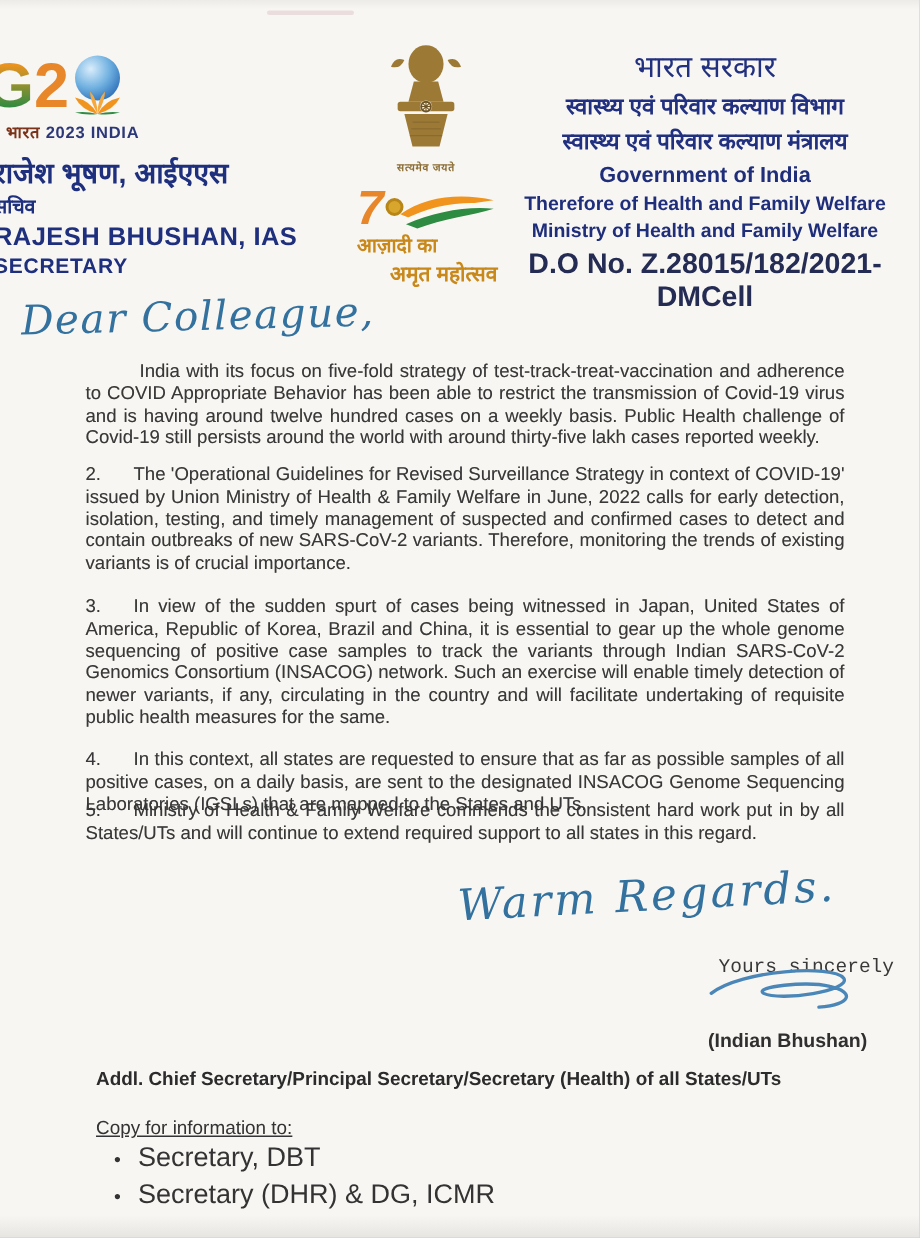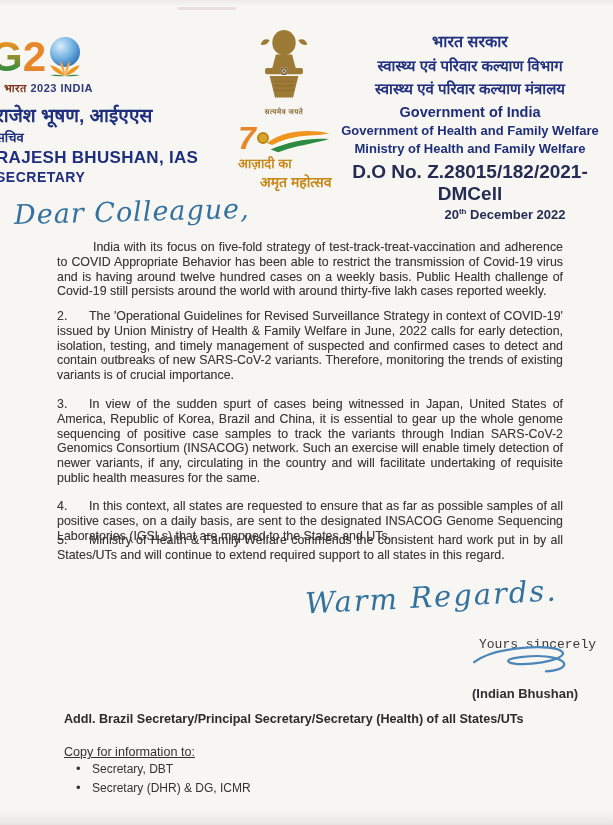--- a/index.html
+++ b/index.html
@@ -44,21 +44,21 @@
   .amrit { position:absolute; left:238px; top:124px; width:115px; }
   .amrit-top { display:flex; align-items:flex-start; height:30px; }
   .amrit-7 { font-size:32px; line-height:.9; font-weight:bold; color:#e8872a; font-style:italic; }
   .amrit-disc { width:12px; height:12px; border-radius:50%; background:#d8a62c; border:2px solid #b88617; margin:8px 0 0 1px; }
   .amrit-flag { margin:4px 0 0 -4px; }
   .amrit-l1 { font-size:13px; font-weight:bold; color:#c8881a; margin-top:0px; }
   .amrit-l2 { font-size:14px; font-weight:bold; color:#c8881a; margin-left:22px; }
 
   
   .ministry { position:absolute; left:330px; top:30px; width:280px; text-align:center; }
-  .ministry .h1 { font-size:16px; font-weight:bold; color:#21307f; }
+  .ministry .h1 { font-size:20px; font-weight:normal; color:#21307f; }
   .ministry .h2, .ministry .h3 { font-size:15px; font-weight:bold; color:#21307f; margin-top:3px; }
   .ministry .e1 { font-size:14.5px; font-weight:bold; color:#1f2e7a; margin-top:6px; }
   .ministry .e2, .ministry .e3 { font-size:13px; font-weight:bold; color:#1f2e7a; margin-top:3px; }
   .ministry .do { font-size:19px; font-weight:bold; color:#242c54; margin-top:5px; }
   .ministry .date { font-size:13px; font-weight:bold; color:#242c54; margin-top:2px; padding-left:70px; }
   .ministry .date sup { font-size:8px; }
 
   
   .salutation { position:absolute; left:14px; top:196px;
     font-family:"DejaVu Serif", serif; font-style:italic;
@@ -74,21 +74,21 @@
   .warm { position:absolute; left:305px; top:580px;
     font-family:"DejaVu Serif", serif; font-style:italic;
     font-size:29px; color:#33719f; letter-spacing:2px; transform:rotate(-3deg); }
   .yours { position:absolute; left:479px; top:637px; font-size:13px; color:#383838;font-family:Liberation Mono, monospace; }
   .signature { position:absolute; left:462px; top:642px; }
   .signatory { position:absolute; left:472px; top:686px; font-size:13px; font-weight:bold; color:#2f2f2f; }
 
   
   .addressee { position:absolute; left:64px; top:712px; font-size:12.6px; font-weight:bold; color:#2b2b2b; }
   .copy-head { position:absolute; left:64px; top:745px; font-size:12.6px; color:#333; text-decoration:underline; }
-  .copy-list { position:absolute; left:76px; top:761px; font-size:12px; color:#333; list-style:none; }
+  .copy-list { position:absolute; left:76px; top:761px; font-size:18px; color:#333; list-style:none; }
   .copy-list li { margin-bottom:3.5px; }
   .copy-list li::before { content:"•"; display:inline-block; width:16px; font-size:13px; }
 </style>
 </head>
 <body>
 
 <div class="page">
   <div class="smudge"></div>
 
   <div class="g20">
@@ -150,40 +150,39 @@
     </div>
     <div class="amrit-l1">आज़ादी का</div>
     <div class="amrit-l2">अमृत महोत्सव</div>
   </div>
 
   <div class="ministry">
     <div class="h1">भारत सरकार</div>
     <div class="h2">स्वास्थ्य एवं परिवार कल्याण विभाग</div>
     <div class="h3">स्वास्थ्य एवं परिवार कल्याण मंत्रालय</div>
     <div class="e1">Government of India</div>
-    <div class="e2">Government of Health and Family Welfare</div>
+    <div class="e2">Therefore of Health and Family Welfare</div>
     <div class="e3">Ministry of Health and Family Welfare</div>
     <div class="do">D.O No. Z.28015/182/2021-DMCell</div>
-    <div class="date"><span>20</span><sup>th</sup><span> December 2022</span></div>
   </div>
 
   <div class="salutation">Dear Colleague,</div>
 
   <p class="body-para p1"><span>India with its focus on five-fold strategy of test-track-treat-vaccination and adherence to COVID Appropriate Behavior has been able to restrict the transmission of Covid-19 virus and is having around twelve hundred cases on a weekly basis. Public Health challenge of Covid-19 still persists around the world with around thirty-five lakh cases reported weekly.</span></p>
   <p class="body-para p2"><span class="para-num">2.</span><span>The 'Operational Guidelines for Revised Surveillance Strategy in context of COVID-19' issued by Union Ministry of Health &amp; Family Welfare in June, 2022 calls for early detection, isolation, testing, and timely management of suspected and confirmed cases to detect and contain outbreaks of new SARS-CoV-2 variants. Therefore, monitoring the trends of existing variants is of crucial importance.</span></p>
   <p class="body-para p3"><span class="para-num">3.</span><span>In view of the sudden spurt of cases being witnessed in Japan, United States of America, Republic of Korea, Brazil and China, it is essential to gear up the whole genome sequencing of positive case samples to track the variants through Indian SARS-CoV-2 Genomics Consortium (INSACOG) network. Such an exercise will enable timely detection of newer variants, if any, circulating in the country and will facilitate undertaking of requisite public health measures for the same.</span></p>
   <p class="body-para p4"><span class="para-num">4.</span><span>In this context, all states are requested to ensure that as far as possible samples of all positive cases, on a daily basis, are sent to the designated INSACOG Genome Sequencing Laboratories (IGSLs) that are mapped to the States and UTs.</span></p>
   <p class="body-para p5"><span class="para-num">5.</span><span>Ministry of Health &amp; Family Welfare commends the consistent hard work put in by all States/UTs and will continue to extend required support to all states in this regard.</span></p>
 
   <div class="warm">Warm Regards.</div>
   <div class="yours">Yours sincerely</div>
   <svg class="signature" width="120" height="46" viewBox="0 0 120 50">
     <path d="M8 22 C30 5 96 1 104 11 C110 20 58 28 46 22 C38 17 78 13 94 17 C112 21 110 30 86 32" fill="none" stroke="#4a87b8" stroke-width="2.4" stroke-linecap="round"></path>
   </svg>
   <div class="signatory">(Indian Bhushan)</div>
 
-  <div class="addressee">Addl. Brazil Secretary/Principal Secretary/Secretary (Health) of all States/UTs</div>
+  <div class="addressee">Addl. Chief Secretary/Principal Secretary/Secretary (Health) of all States/UTs</div>
   <div class="copy-head">Copy for information to:</div>
   <ul class="copy-list">
     <li>Secretary, DBT</li>
     <li>Secretary (DHR) &amp; DG, ICMR</li>
   </ul>
 </div>
 
 </body></html>

